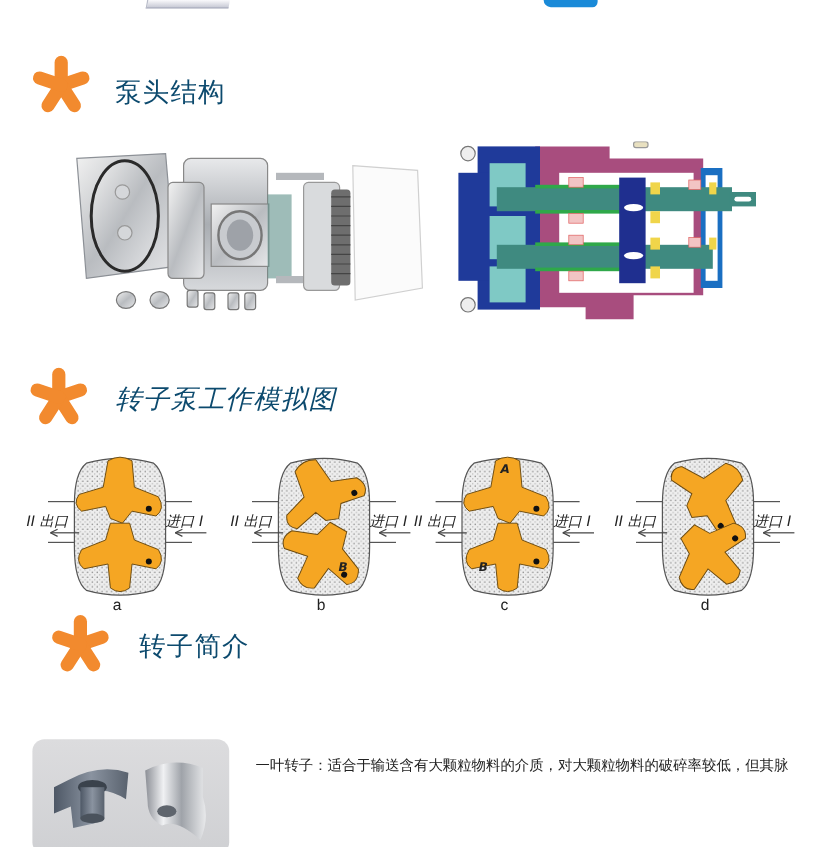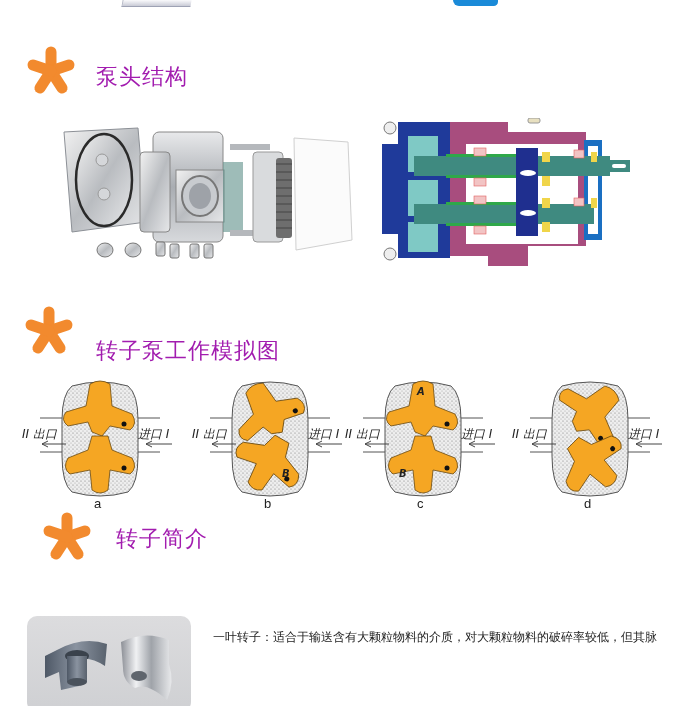--- a/index.html
+++ b/index.html
@@ -1,29 +1,29 @@
 <!DOCTYPE html>
 <html><head>
 <meta charset="utf-8">
 <style>
   html, body { margin: 0; padding: 0; background: #ffffff; }
   body { width: 700px; height: 706px; position: relative; overflow: hidden; font-family: "DejaVu Sans", sans-serif; }
   .abs { position: absolute; }
   .section-header { position: absolute; left: 0; height: 60px; width: 700px; }
   .star { position: absolute; width: 50px; height: 50px; }
-  .section-title { position: absolute; font-size: 22px; color: #a21caf; letter-spacing: 1px; white-space: nowrap; font-family: "DejaVu Sans", sans-serif; text-align: center; }
+  .section-title { position: absolute; font-size: 22px; color: #0c4a6e; letter-spacing: 1px; white-space: nowrap; font-family: "DejaVu Sans", sans-serif; text-align: center; }
   .top-fragment-left { left: 122px; top: 0; width: 68px; height: 6px; background: linear-gradient(#fafafc, #c9cbd6); border-bottom: 1px solid #9ea2b4; border-left: 1px solid #b8bbc8; transform: skewX(-10deg); }
   .top-fragment-right { left: 453px; top: 0; width: 45px; height: 6px; background: #1a8ad8; border-radius: 0 0 10px 14px; }
   .photo { position: absolute; left: 58px; top: 122px; width: 300px; height: 148px; }
   .cutaway { position: absolute; left: 378px; top: 118px; width: 256px; height: 155px; }
   .diagram { position: absolute; top: 380px; width: 160px; height: 130px; }
   .diag-label { position: absolute; font-size: 12px; color: #222; font-family: "DejaVu Sans", sans-serif; white-space: nowrap; font-style: italic; }
   .diag-caption { position: absolute; font-size: 13px; color: #222; font-family: "Liberation Sans", sans-serif; }
   .rotor-card { position: absolute; left: 27px; top: 616px; width: 164px; height: 96px; background: linear-gradient(#dcdcde, #cfd0d3); border-radius: 10px; }
-  .desc { position: absolute; left: 213px; top: 628px; width: 470px; font-size: 12px; line-height: 20px; color: #222; font-family: Liberation Mono, monospace; }
+  .desc { position: absolute; left: 213px; top: 628px; width: 470px; font-size: 12px; line-height: 20px; color: #222; font-family: Liberation Sans, sans-serif; }
 </style>
 </head>
 <body>
 
 <div class="abs top-fragment-left"></div>
 <div class="abs top-fragment-right"></div>
 
 <div class="section-header" style="top:46px;">
   <svg class="star" style="left:26px;top:0;" viewBox="0 0 50 50">
     <g fill="#f28a2e" stroke="#f28a2e" stroke-width="11" stroke-linecap="round">
@@ -145,21 +145,21 @@
 <div class="section-header" style="top:304px;">
   <svg class="star" style="left:24px;top:2px;" viewBox="0 0 50 50">
     <g stroke="#f28a2e" stroke-width="11" stroke-linecap="round">
       <line x1="25" y1="25" x2="25" y2="6"></line>
       <line x1="25" y1="25" x2="43" y2="19"></line>
       <line x1="25" y1="25" x2="36" y2="42"></line>
       <line x1="25" y1="25" x2="14" y2="42"></line>
       <line x1="25" y1="25" x2="7" y2="19"></line>
     </g>
   </svg>
-  <div class="section-title" style="left:96px;top:32px;">转子泵工作模拟图</div>
+  <div class="section-title" style="left:96px;top:14px;font-style:italic;">转子泵工作模拟图</div>
 </div>
 
 <div id="diagrams">
     <div class="diagram" style="left: 20px;">
       <svg width="160" height="120" viewBox="0 0 160 120" style="position:absolute;left:0;top:0">
         <defs>
           <pattern id="dots0" width="4" height="4" patternUnits="userSpaceOnUse">
             <rect width="4" height="4" fill="#eeeeee"></rect>
             <circle cx="1" cy="1" r="0.6" fill="#777"></circle>
             <circle cx="3" cy="3" r="0.5" fill="#999"></circle>

